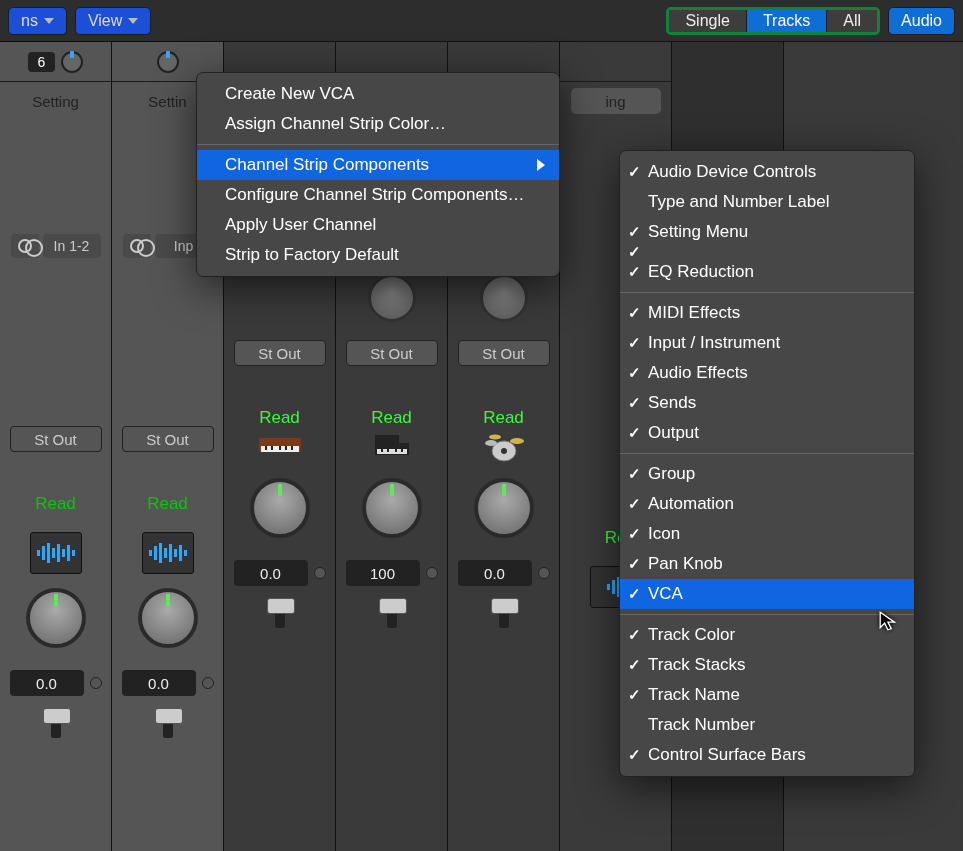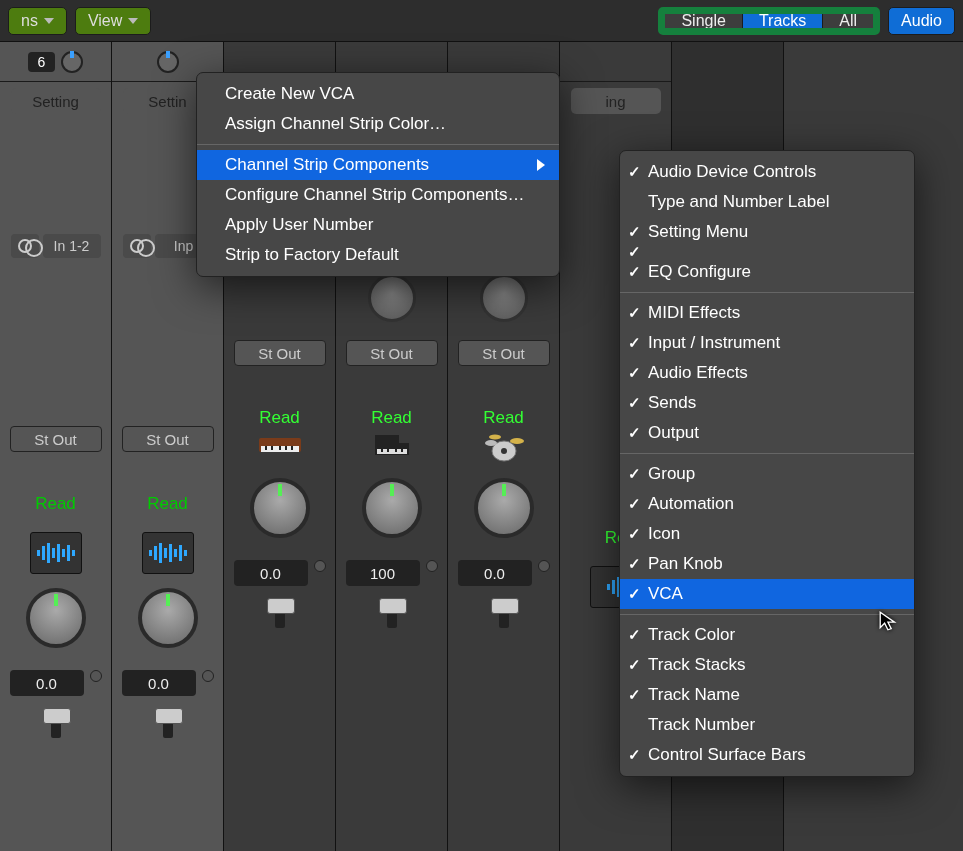--- a/index.html
+++ b/index.html
@@ -1,24 +1,24 @@
 <!DOCTYPE html>
 <html><head>
 <meta charset="utf-8">
 <style>
 * { margin:0; padding:0; box-sizing:border-box; font-family:-apple-system,"Helvetica Neue",Arial,sans-serif; user-select:none; }
 body { background:#3a3a3a; width:963px; height:851px; overflow:hidden; position:relative; color:#ddd; font-size:16px; }
 
 
 .toolbar { height:42px; background:#2d2d2d; border-bottom:1px solid #111; display:flex; align-items:center; padding:0 8px; gap:8px; }
-.tb-btn { background:#4d7c0f; border:1px solid #1c1c1c; border-radius:5px; height:28px; padding:0 12px; display:flex; align-items:center; gap:6px; color:#ddd; font-size:16px; }
+.tb-btn { background:#1d4ed8; border:1px solid #1c1c1c; border-radius:5px; height:28px; padding:0 12px; display:flex; align-items:center; gap:6px; color:#ddd; font-size:16px; }
 .tb-btn.blue { background:#0f6dd6; color:#fff; }
 .arrow { width:0; height:0; border-left:5px solid transparent; border-right:5px solid transparent; border-top:6px solid #bbb; }
 .spacer { flex:1; }
-.seg { display:flex; height:28px; border:7px solid #15803d; border-radius:5px; overflow:hidden; }
+.seg { display:flex; height:28px; border:3px solid #15803d; border-radius:5px; overflow:hidden; }
 .seg div { padding:0 16px; display:flex; align-items:center; background:#3d3d3d; color:#eee; }
 .seg div+div { border-left:1px solid #1c1c1c; }
 .seg .sel { background:#0f6dd6; color:#fff; }
 
 
 .mixer { display:flex; position:absolute; top:42px; left:0; }
 .strip { width:112px; height:809px; border-right:1px solid #111; background:#3a3a3a; display:flex; flex-direction:column; align-items:center; }
 .strip.dim { background:#555; }
 .strip.dim .read { color:#0c0; }
 .topcell { height:40px; width:100%; display:flex; align-items:center; justify-content:center; gap:6px; border-bottom:1px solid #1a1a1a; }
@@ -38,21 +38,21 @@
 .knob-sm{ margin-top:14px; width:48px;height:48px;border-radius:50%;background:radial-gradient(circle at 50% 38%,#8a8a8a,#555);border:3px solid #333;position:relative;}
 .stout{ margin:18px 0 0; width:92px;height:26px;background:#555;border-radius:4px;display:flex;align-items:center;justify-content:center;color:#ccc;font-size:15px;border:1px solid #222;}
 .read { margin-top:42px; color:#3f3; font-size:17px; }
 
 .icon-cell{margin-top:18px;width:52px;height:42px;background:#333;border:1px solid #111;border-radius:3px;display:flex;align-items:center;justify-content:center;}
 .wave{display:flex;gap:2px;align-items:center;height:20px;}
 .wave span{display:block;width:3px;background:#2ea8ff;}
 
 .pan{margin-top:14px;width:60px;height:60px;border-radius:50%;background:radial-gradient(circle at 50% 35%, #aaa,#666);border:4px solid #2a2a2a;position:relative;}
 .pan::before{content:"";position:absolute;top:2px;left:50%;transform:translateX(-50%);width:4px;height:12px;background:#5e5;}
-.valrow{margin-top:22px;width:92px;display:flex;gap:6px;}
+.valrow{margin-top:22px;width:92px;display:flex;gap:6px;align-items:center;}
 .valbox{flex:1;height:26px;background:#222;border-radius:4px;display:flex;align-items:center;justify-content:center;color:#eee;font-size:15px;}
 .dot{width:12px;height:12px;border-radius:50%;background:#555;border:1px solid #222;}
 
 .fader-area{margin-top:12px;width:92px;height:30px;display:flex;justify-content:center;gap:8px;}
 .ftrack{width:10px;height:30px;background:linear-gradient(#222,#222);border-radius:2px;position:relative;}
 .ftrack::after{content:"";position:absolute;top:0;left:-8px;width:26px;height:14px;background:#ccc;border-radius:3px;border:1px solid #555;}
 
 .insert-blue{ width:92px;height:24px;background:#1e78d8;color:#fff;border-radius:3px;display:flex;align-items:center;justify-content:center;font-size:14px;margin-top:4px;}
 .insert-gray{ width:92px;height:24px;background:#5a5a5a;color:#ddd;border-radius:3px;display:flex;align-items:center;justify-content:center;font-size:14px;margin-top:6px;}
 .insert-row{width:92px;display:flex;gap:4px;align-items:center;margin-top:6px;}
@@ -279,42 +279,42 @@
 
 <div class="menu" style="top:72px;left:196px;width:364px;">
   <div class="mi">Create New VCA</div>
   <div class="mi">Assign Channel Strip Color…</div>
   <div class="sep"></div>
   <div class="mi sel">
     <span>Channel Strip Components</span>
     <span class="tri"></span>
   </div>
   <div class="mi">Configure Channel Strip Components…</div>
-  <div class="mi">Apply User Number</div>
+  <div class="mi">Apply User Channel</div>
   <div class="mi">Strip to Factory Default</div>
 </div>
 
 <div class="menu" id="submenu" style="top:150px;left:619px;width:296px;">
     <div class="mi">
       <span class="chk">✓</span>
       <span>Audio Device Controls</span>
     </div>
     <div class="mi">
       <span>Type and Number Label</span>
     </div>
     <div class="mi">
       <span class="chk">✓</span>
       <span>Setting Menu</span>
     </div>
     <div class="mi">
       <span class="chk">✓</span>
     </div>
     <div class="mi">
       <span class="chk">✓</span>
-      <span>EQ Configure</span>
+      <span>EQ Reduction</span>
     </div>
     <div class="sep"></div>
     <div class="mi">
       <span class="chk">✓</span>
       <span>MIDI Effects</span>
     </div>
     <div class="mi">
       <span class="chk">✓</span>
       <span>Input / Instrument</span>
     </div>

